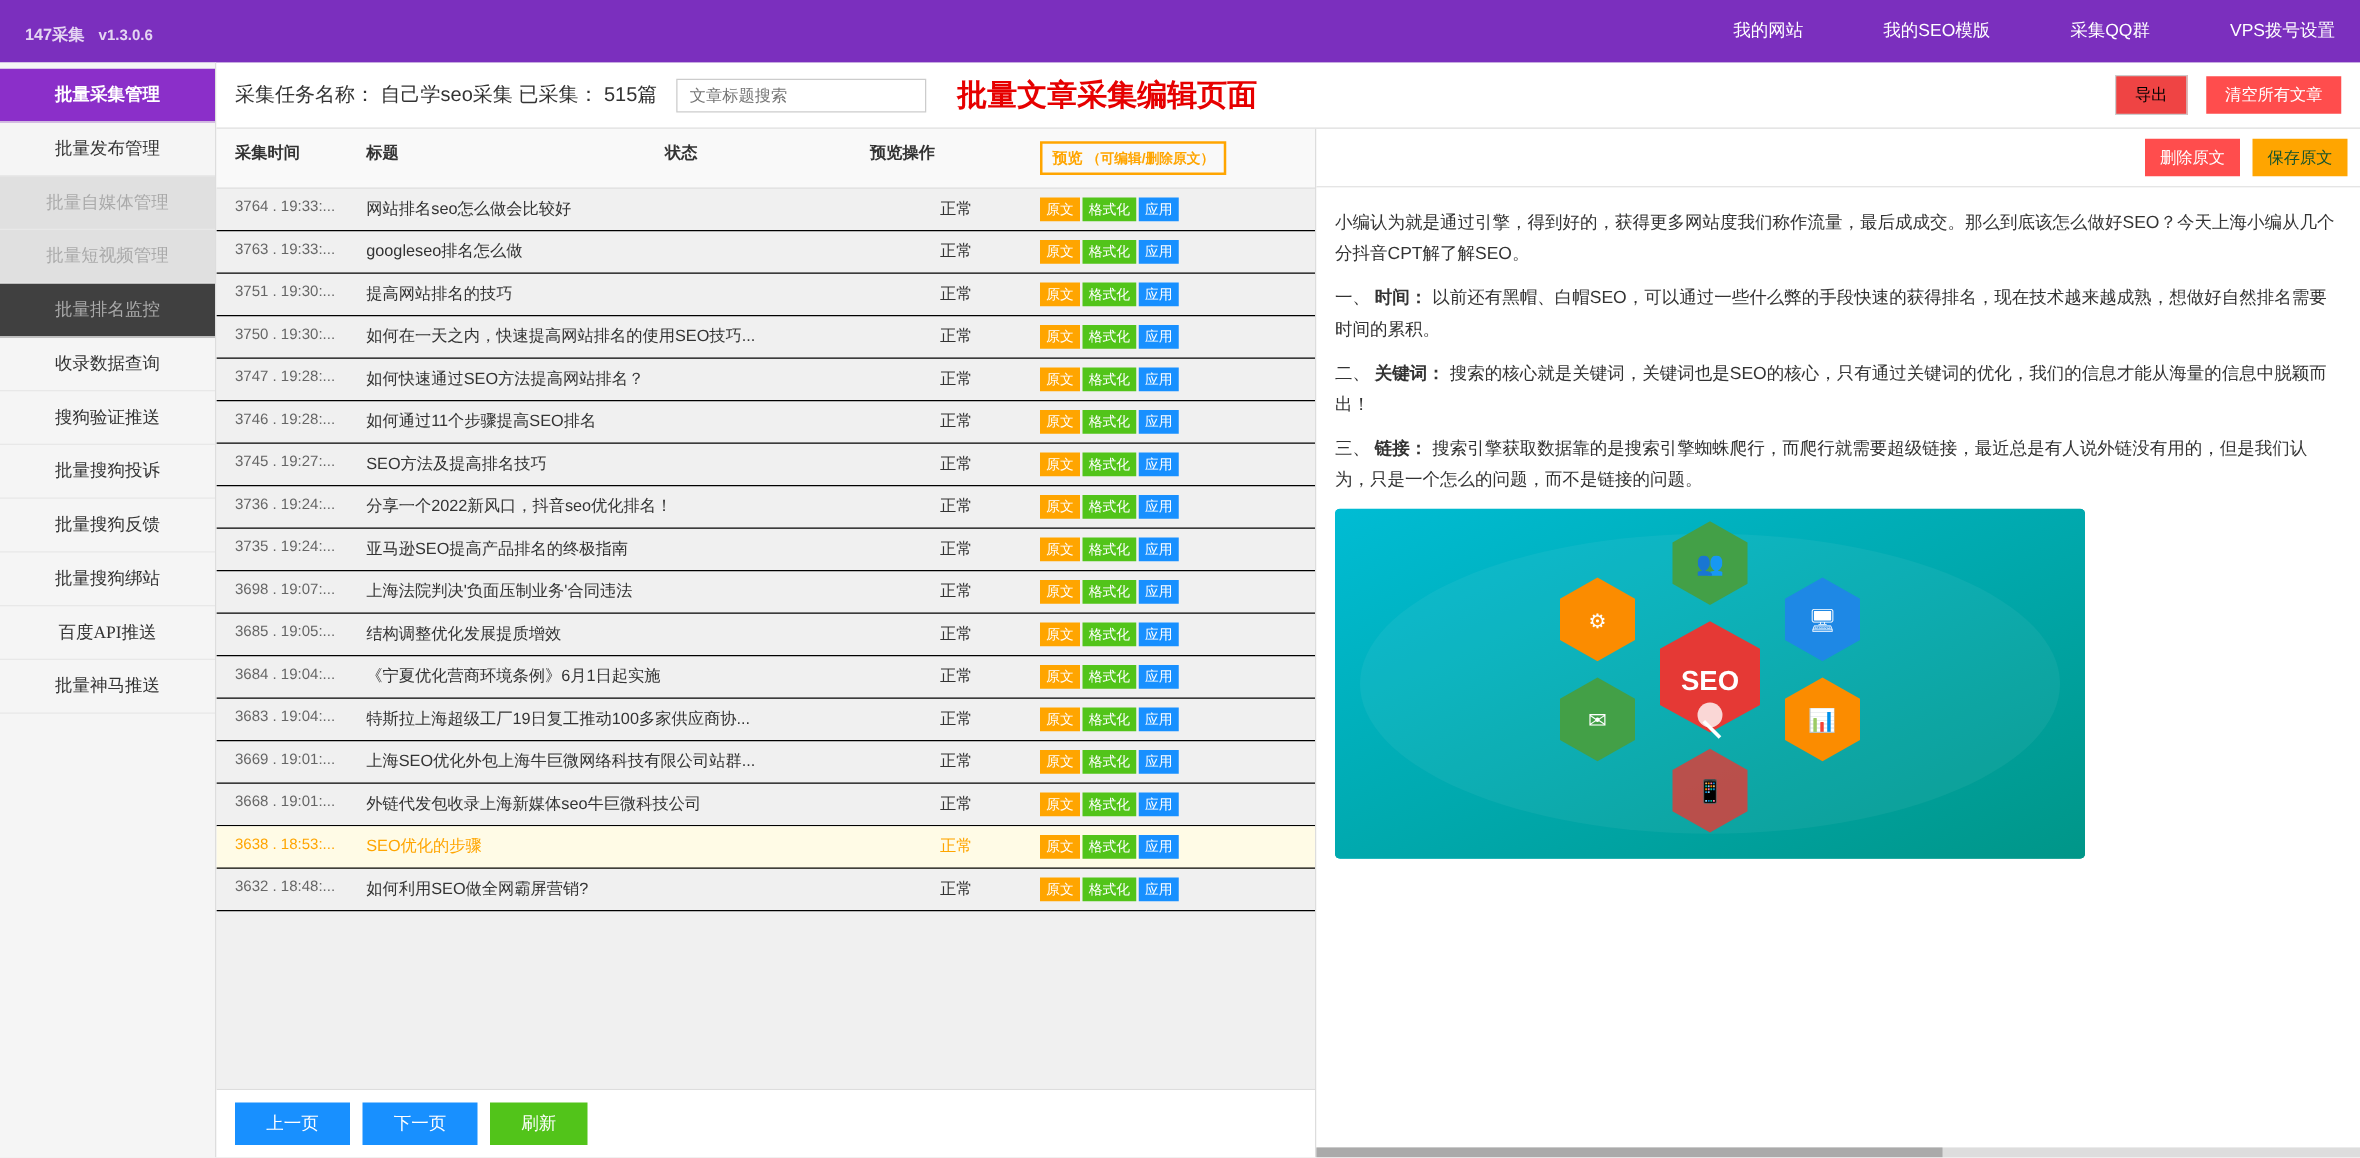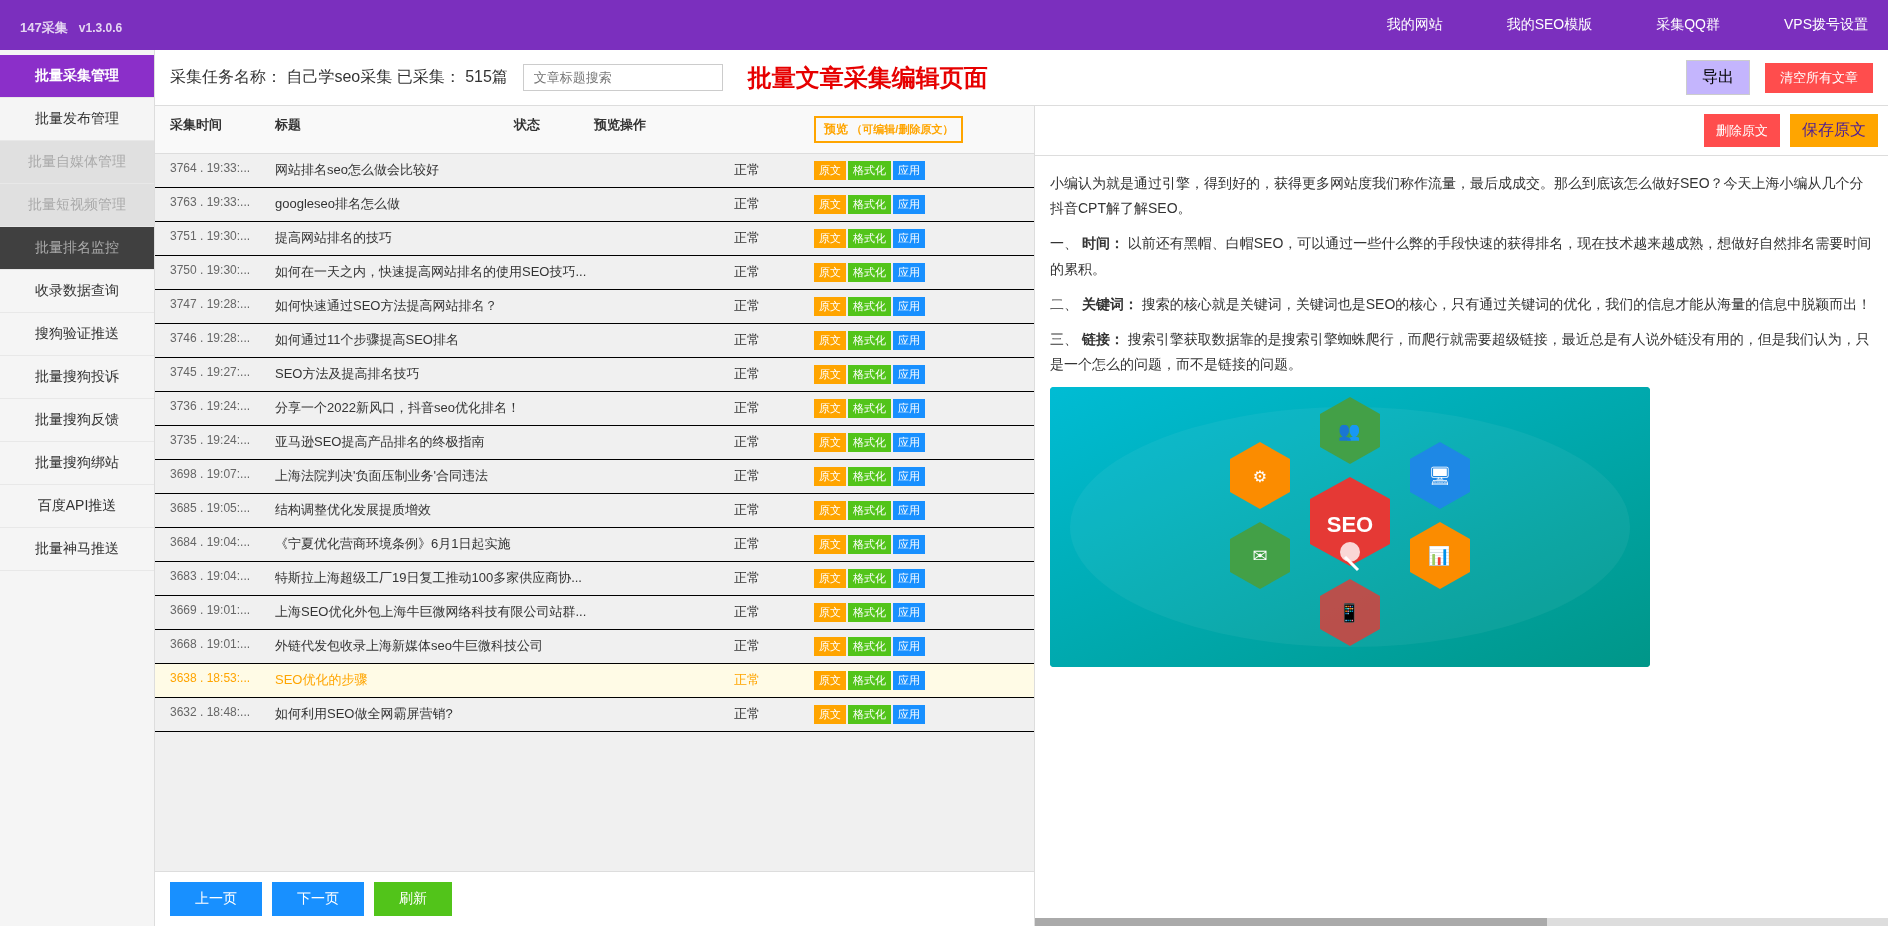--- a/index.html
+++ b/index.html
@@ -34,27 +34,28 @@
     }
 
     
     .main-layout {
       display: flex;
       height: calc(926px - 50px);
     }
 
     
     .sidebar {
-      width: 155px;
+      width: 173px;
       background: #f5f5f5;
       border-right: 1px solid #ddd;
       display: flex;
       flex-direction: column;
       padding-top: 5px;
       overflow-y: auto;
+      font-family: Liberation Serif, serif;
     }
     .sidebar-item {
       padding: 12px 10px;
       text-align: center;
       cursor: pointer;
       font-size: 14px;
       color: #333;
       border-bottom: 1px solid #e8e8e8;
     }
     .sidebar-item.active {
@@ -93,25 +94,25 @@
       outline: none;
     }
     .page-title-big {
       color: #e60000;
       font-size: 24px;
       font-weight: bold;
       margin-left: 10px;
     }
     .btn-export {
       margin-left: auto;
-      background: #c4b5fd;
+      background: #ef4444;
       border: 1px solid #ccc;
       padding: 6px 15px;
       cursor: pointer;
-      font-size: 16px;
+      font-size: 13px;
     }
     .btn-clear-all {
       background: #ff4d4d;
       color: white;
       border: none;
       padding: 6px 15px;
       cursor: pointer;
       font-size: 13px;
     }
 
@@ -133,21 +134,21 @@
       display: flex;
       background: #f9f9f9;
       border-bottom: 1px solid #ddd;
       padding: 10px 0;
       font-weight: bold;
       color: #333;
     }
     .col-time { width: 120px; padding-left: 15px; }
     .col-title { flex: 1; }
     .col-status { width: 80px; }
-    .col-action { width: 220px; }
+    .col-action { width: 220px; text-align: center; }
     .col-preview-header {
       width: 220px;
       display: flex;
       align-items: center;
       gap: 5px;
     }
     .preview-header-box {
       border: 2px solid #FFA500;
       padding: 3px 8px;
       color: #FFA500;
@@ -233,25 +234,25 @@
     .btn-delete-original {
       background: #ff4d4d;
       color: white;
       border: none;
       padding: 6px 12px;
       cursor: pointer;
       font-size: 13px;
     }
     .btn-save-original {
       background: #FFA500;
-      color: #4c1d95;
+      color: #14532d;
       border: none;
       padding: 6px 12px;
       cursor: pointer;
-      font-size: 16px;
+      font-size: 13px;
     }
     .preview-content {
       flex: 1;
       overflow-y: auto;
       padding: 15px;
       background: white;
       font-size: 14px;
       line-height: 1.8;
       color: #333;
     }

